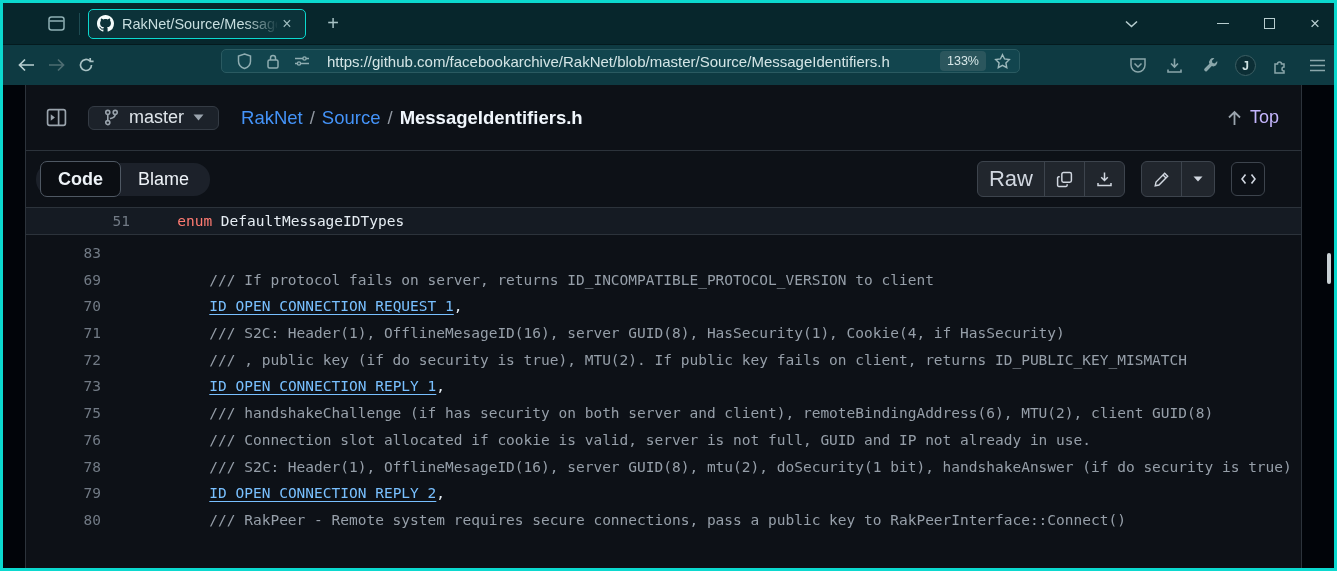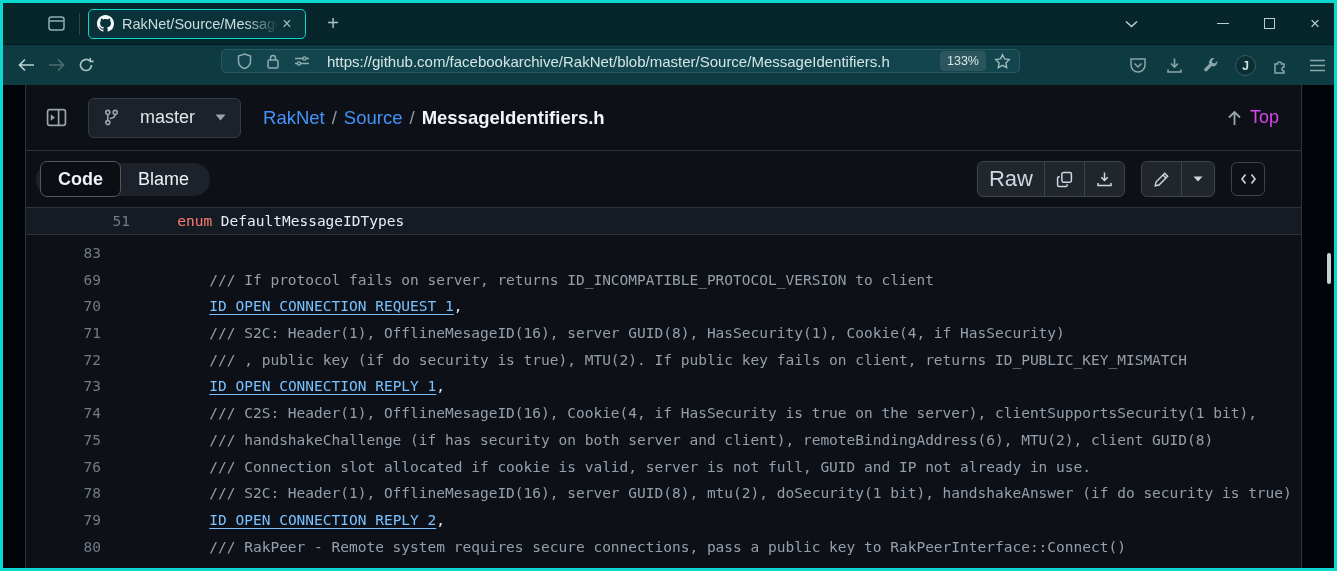--- a/index.html
+++ b/index.html
@@ -41,29 +41,29 @@
   .nav-right{position:absolute;right:6px;top:0;height:41px;display:flex;align-items:center;gap:14px;}
   .nav-right .nico{width:22px;height:22px;display:flex;align-items:center;justify-content:center;color:#8aa6aa;}
   .avatar-j{width:21px;height:21px;border-radius:50%;background:#0c2e35;border:1.5px solid #3c5e63;color:#cfe2e3;
             font-size:12px;font-weight:bold;display:flex;align-items:center;justify-content:center;}
   
   .page{height:483px;background:#010409;position:relative;}
   .container{position:absolute;left:22px;top:0;width:1277px;height:100%;background:#0d1117;
              border-left:1px solid #2c333b;border-right:1px solid #2c333b;display:flex;flex-direction:column;}
   .crumb-row{height:65px;display:flex;align-items:center;position:relative;}
   .panel-btn{width:24px;height:24px;margin-left:18px;color:#9aa4ad;display:flex;align-items:center;justify-content:center;}
-  .branch-btn{margin-left:20px;height:40px;background:#1c222a;border:1px solid #343b44;border-radius:6px;
-              display:flex;align-items:center;padding:0 14px;gap:20px;color:#cfd6dd;}
+  .branch-btn{margin-left:20px;height:24px;background:#1c222a;border:1px solid #343b44;border-radius:6px;
+              display:flex;align-items:center;padding:0 14px;gap:9px;color:#cfd6dd;}
   .branch-label{font-size:18px;color:#dfe5ea;}
   .crumb{margin-left:22px;font-size:18.5px;display:flex;align-items:center;gap:7px;white-space:nowrap;}
   .crumb a{text-decoration:none;}
   .crumb .lnk{color:#4493f8;}
   .crumb .sep{color:#9198a1;}
   .crumb .file{color:#f0f6fc;font-weight:bold;}
-  .top-link{position:absolute;right:22px;display:flex;align-items:center;gap:8px;color:#d946ef;font-size:18px;}
+  .top-link{position:absolute;right:22px;display:flex;align-items:center;gap:8px;color:#c4b5fd;font-size:18px;}
   .top-link .arr{color:#9aa4ad;display:flex;}
   
   .tool-row{height:57px;border-top:1px solid #2c333b;display:flex;align-items:center;position:relative;}
   .seg{margin-left:10px;background:#1c212a;border-radius:16px;height:33px;display:flex;align-items:center;padding:4px;}
   .seg .segbtn{height:36px;display:flex;align-items:center;padding:0 17px;border-radius:7px;font-size:18px;color:#eef3f8;}
   .seg .active{background:#0b0e13;border:1px solid #4f5863;font-weight:bold;}
   .tool-right{position:absolute;right:36px;display:flex;align-items:center;gap:16px;}
   .btn-group{display:flex;align-items:stretch;height:36px;background:#21262d;border:1px solid #3d444d;border-radius:6px;overflow:hidden;}
   .btn-group .gbtn{display:flex;align-items:center;justify-content:center;padding:0 11px;color:#d1d7e0;font-size:22px;}
   .btn-group .gbtn + .gbtn{border-left:1px solid #3d444d;}
@@ -310,24 +310,20 @@
             </div>
             <div class="code-row">
               <span class="ln">72</span>
               <span class="lc"><span class="tk-comment">          /// , public key (if do security is true), MTU(2). If public key fails on client, returns ID_PUBLIC_KEY_MISMATCH</span></span>
             </div>
             <div class="code-row">
               <span class="ln">73</span>
               <span class="lc"><span class="tk-plain">          </span><span class="tk-symbol">ID_OPEN_CONNECTION_REPLY_1</span><span class="tk-plain">,</span></span>
             </div>
             <div class="code-row">
-              <span class="ln">74</span>
-              <span class="lc"><span class="tk-comment">          /// C2S: Header(1), OfflineMesageID(16), Cookie(4, if HasSecurity is true on the server), clientSupportsSecurity(1 bit),</span></span>
-            </div>
-            <div class="code-row">
               <span class="ln">75</span>
               <span class="lc"><span class="tk-comment">          /// handshakeChallenge (if has security on both server and client), remoteBindingAddress(6), MTU(2), client GUID(8)</span></span>
             </div>
             <div class="code-row">
               <span class="ln">76</span>
               <span class="lc"><span class="tk-comment">          /// Connection slot allocated if cookie is valid, server is not full, GUID and IP not already in use.</span></span>
             </div>
             <div class="code-row">
               <span class="ln">78</span>
               <span class="lc"><span class="tk-comment">          /// S2C: Header(1), OfflineMesageID(16), server GUID(8), mtu(2), doSecurity(1 bit), handshakeAnswer (if do security is true)</span></span>

